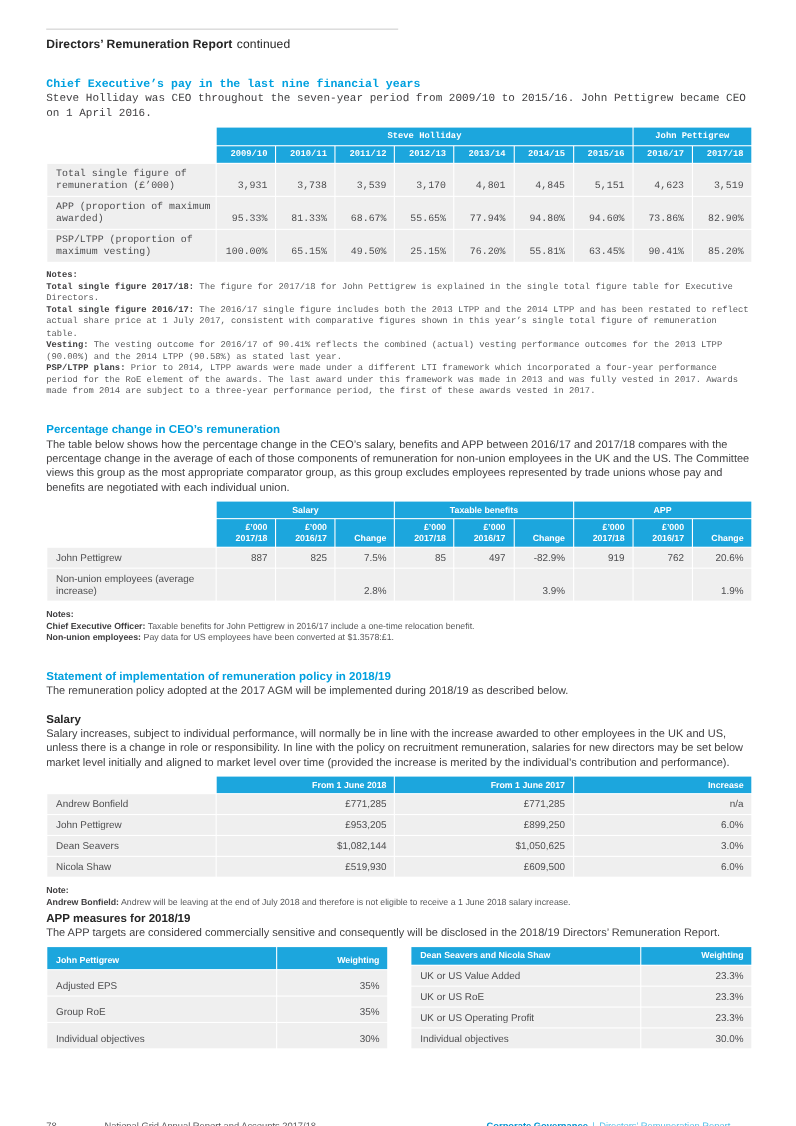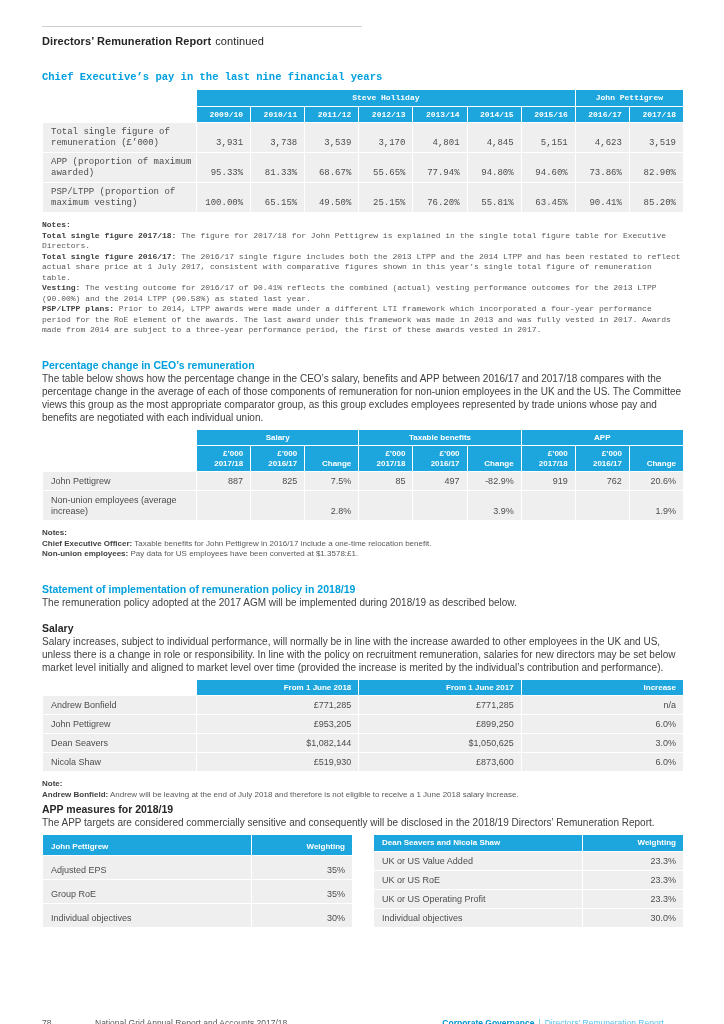--- a/index.html
+++ b/index.html
@@ -72,20 +72,21 @@
 <div class="page">
 
   <div class="top-rule"></div>
 
   <h1>
     <span>Directors’ Remuneration Report</span><span class="regular">continued</span>
   </h1>
 
   <div class="sec1">
     <div class="sec-heading">Chief Executive’s pay in the last nine financial years</div>
+    <div class="body-text">Steve Holliday was CEO throughout the seven-year period from 2009/10 to 2015/16. John Pettigrew became CEO on 1 April 2016.</div>
 
     <table class="tbl">
       <colgroup>
         <col style="width:153px">
         <col>
           <col>
           <col>
           <col>
           <col>
           <col>
@@ -281,21 +282,21 @@
         </tr>
         <tr>
           <td class="label">Dean Seavers</td>
           <td>$1,082,144</td>
           <td>$1,050,625</td>
           <td>3.0%</td>
         </tr>
         <tr>
           <td class="label">Nicola Shaw</td>
           <td>£519,930</td>
-          <td>£873,600</td>
+          <td>£609,500</td>
           <td>6.0%</td>
         </tr>
       </tbody>
         </table>
 
       <div class="notes">
         <div class="nlabel">Note:</div>
         <div class="note"><strong>Andrew Bonfield:</strong> <span>Andrew will be leaving at the end of July 2018 and therefore is not eligible to receive a 1 June 2018 salary increase.</span></div>
       </div>
     </div>

